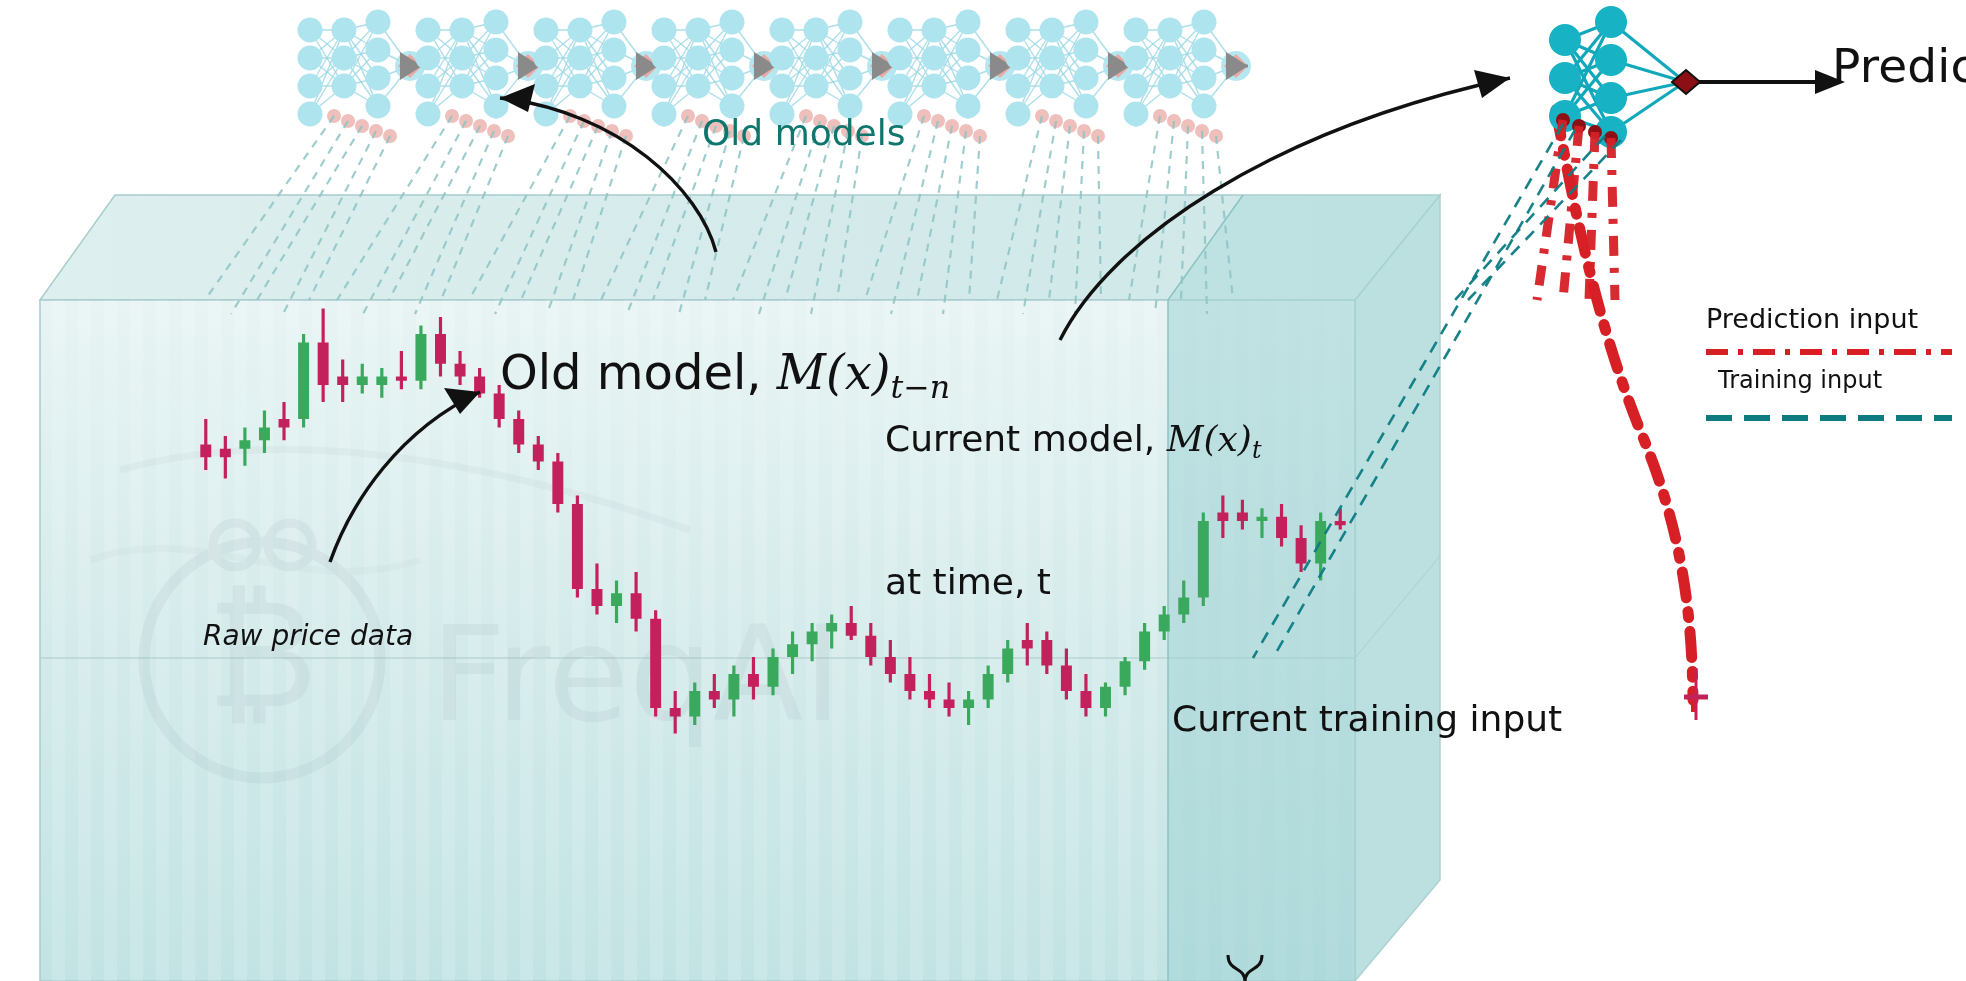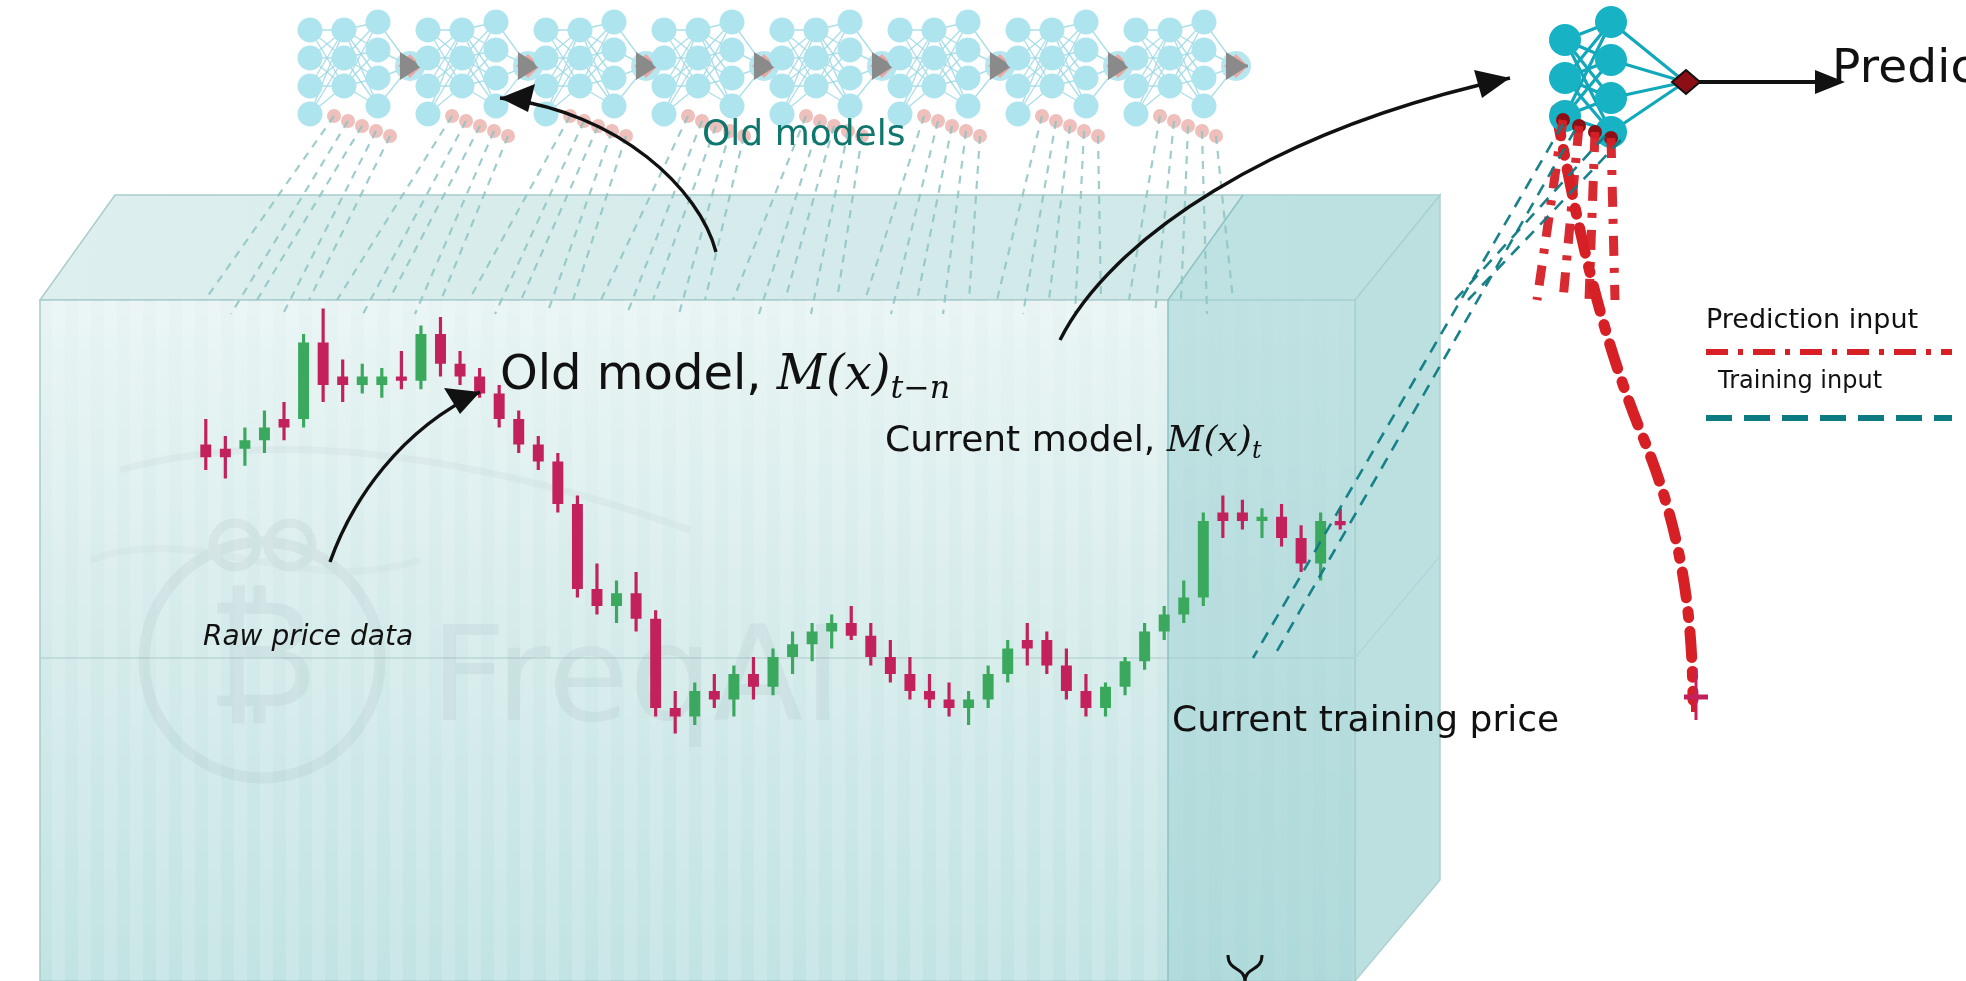--- a/index.html
+++ b/index.html
@@ -731,24 +731,25 @@
   <div class="txt" id="lbl-prediction">Prediction</div>
 
   <div class="txt" id="lbl-oldmodels">Old models</div>
 
   <div class="txt" id="lbl-oldmodel">
     <div><span>Old model, </span><span class="mathM">M</span><span class="mathM">(x)</span><span class="sub">t−n</span></div>
   </div>
 
   <div class="txt" id="lbl-currentmodel">
     <div><span>Current model, </span><span class="mathM">M</span><span class="mathM">(x)</span><span class="sub">t</span></div>
+    <div>at time, t</div>
   </div>
 
   <div class="txt" id="lbl-rawprice">
     <div>Raw price data</div>
   </div>
 
-  <div class="txt" id="lbl-trainwin">Current training price</div>
+  <div class="txt" id="lbl-trainwin">Current training input</div>
 
   <div class="txt" id="lbl-predinput">Prediction input</div>
   <div class="txt" id="lbl-traininput">Training input</div>
 
 </div>
 
 </body></html>

